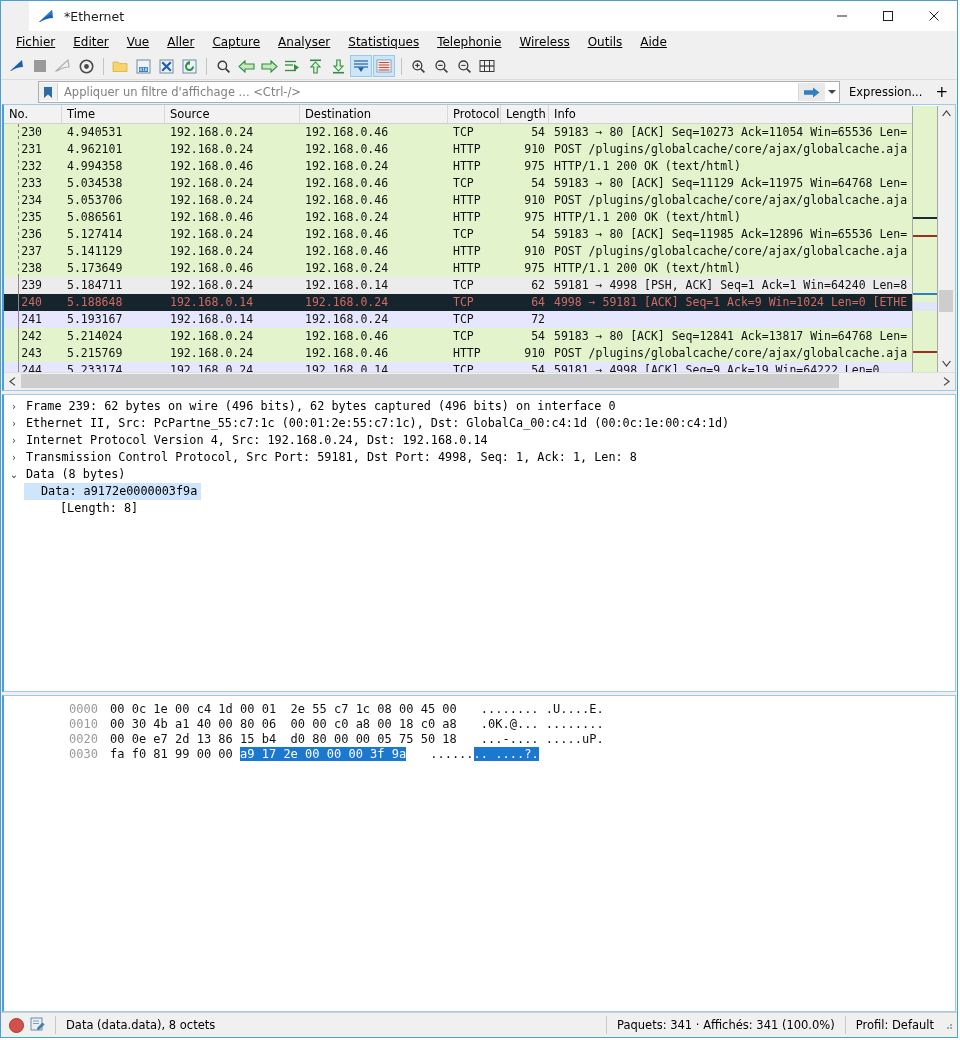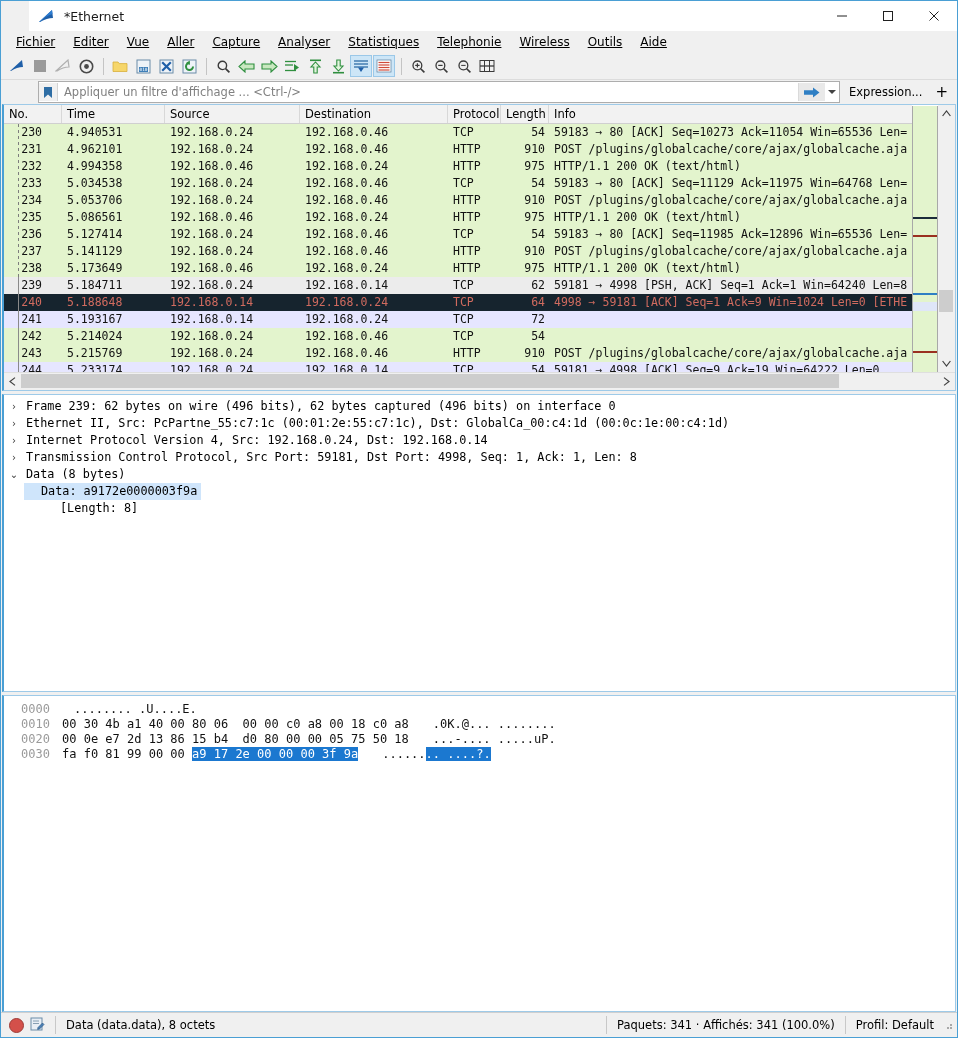--- a/index.html
+++ b/index.html
@@ -271,21 +271,21 @@
     border: 1px solid #9ecae8;
     border-left: 2px solid #4a9fd4;
     box-sizing: border-box;
     margin: 3px 1px 0 1px;
     overflow: hidden;
     font-family: "DejaVu Sans Mono", "Liberation Mono", monospace;
     font-size: 12px;
     padding-top: 6px;
   }
   .hexline { height: 15px; line-height: 15px; display: flex; white-space: pre; }
-  .hoff { width: 46px; flex: 0 0 46px; text-align: right; color: #9a9a9a; }
+  .hoff { width: 46px; flex: 0 0 46px; text-align: right; color: #9a9a9a; padding-left: 48px; }
   .hbytes { padding-left: 12px; color: #111; }
   .hascii { padding-left: 24px; color: #111; }
   .hl { background: #1b78d0; color: #ffffff; }
 
   
   .statusbar {
     height: 24px; flex: 0 0 24px;
     background: #f0f0f0;
     border-top: 1px solid #cfcfcf;
     display: flex; align-items: center;
@@ -639,20 +639,21 @@
               <div class="c c-pro">TCP</div>
               <div class="c c-len">72</div>
             </div>
             <div class="prow row-green">
               <div class="c c-no">242</div>
               <div class="c c-time">5.214024</div>
               <div class="c c-src">192.168.0.24</div>
               <div class="c c-dst">192.168.0.46</div>
               <div class="c c-pro">TCP</div>
               <div class="c c-len">54</div>
+              <div class="c c-info">59183 → 80 [ACK] Seq=12841 Ack=13817 Win=64768 Len=</div>
             </div>
             <div class="prow row-green">
               <div class="c c-no">243</div>
               <div class="c c-time">5.215769</div>
               <div class="c c-src">192.168.0.24</div>
               <div class="c c-dst">192.168.0.46</div>
               <div class="c c-pro">HTTP</div>
               <div class="c c-len">910</div>
               <div class="c c-info">POST /plugins/globalcache/core/ajax/globalcache.aja</div>
             </div>
@@ -735,21 +736,21 @@
         <div class="dcaret"></div>
         <div class="dtext dchild dsel" style="padding-left: 17px; background: rgb(207, 229, 251); padding-right: 4px;">Data: a9172e0000003f9a</div>
       </div>
       <div class="dnode">
         <div class="dcaret"></div>
         <div class="dtext dchild" style="padding-left: 36px;">[Length: 8]</div>
       </div>
     </div>
 
   <div class="hexpane" id="hex-pane">
-      <div class="hexline"><div class="hoff">0000</div><div class="hascii"><span>........ .U....E.</span></div></div>
+      <div class="hexline"><div class="hoff">0000</div><div class="hbytes"><span>00 0c 1e 00 c4 1d 00 01  2e 55 c7 1c 08 00 45 00</span></div><div class="hascii"><span>........ .U....E.</span></div></div>
       <div class="hexline"><div class="hoff">0010</div><div class="hbytes"><span>00 30 4b a1 40 00 80 06  00 00 c0 a8 00 18 c0 a8</span></div><div class="hascii"><span>.0K.@... ........</span></div></div>
       <div class="hexline"><div class="hoff">0020</div><div class="hbytes"><span>00 0e e7 2d 13 86 15 b4  d0 80 00 00 05 75 50 18</span></div><div class="hascii"><span>...-.... .....uP.</span></div></div>
       <div class="hexline"><div class="hoff">0030</div><div class="hbytes"><span>fa f0 81 99 00 00 </span><span class="hl">a9 17</span><span class="hl"> 2e 00 00 00 3f 9a</span></div><div class="hascii"><span>......</span><span class="hl">.. ....?.</span></div></div>
     </div>
 
   <div class="statusbar">
     <div class="sb-icons">
       <div class="sb-expert"></div>
       <div>
         <svg width="15" height="14" viewBox="0 0 15 14">

